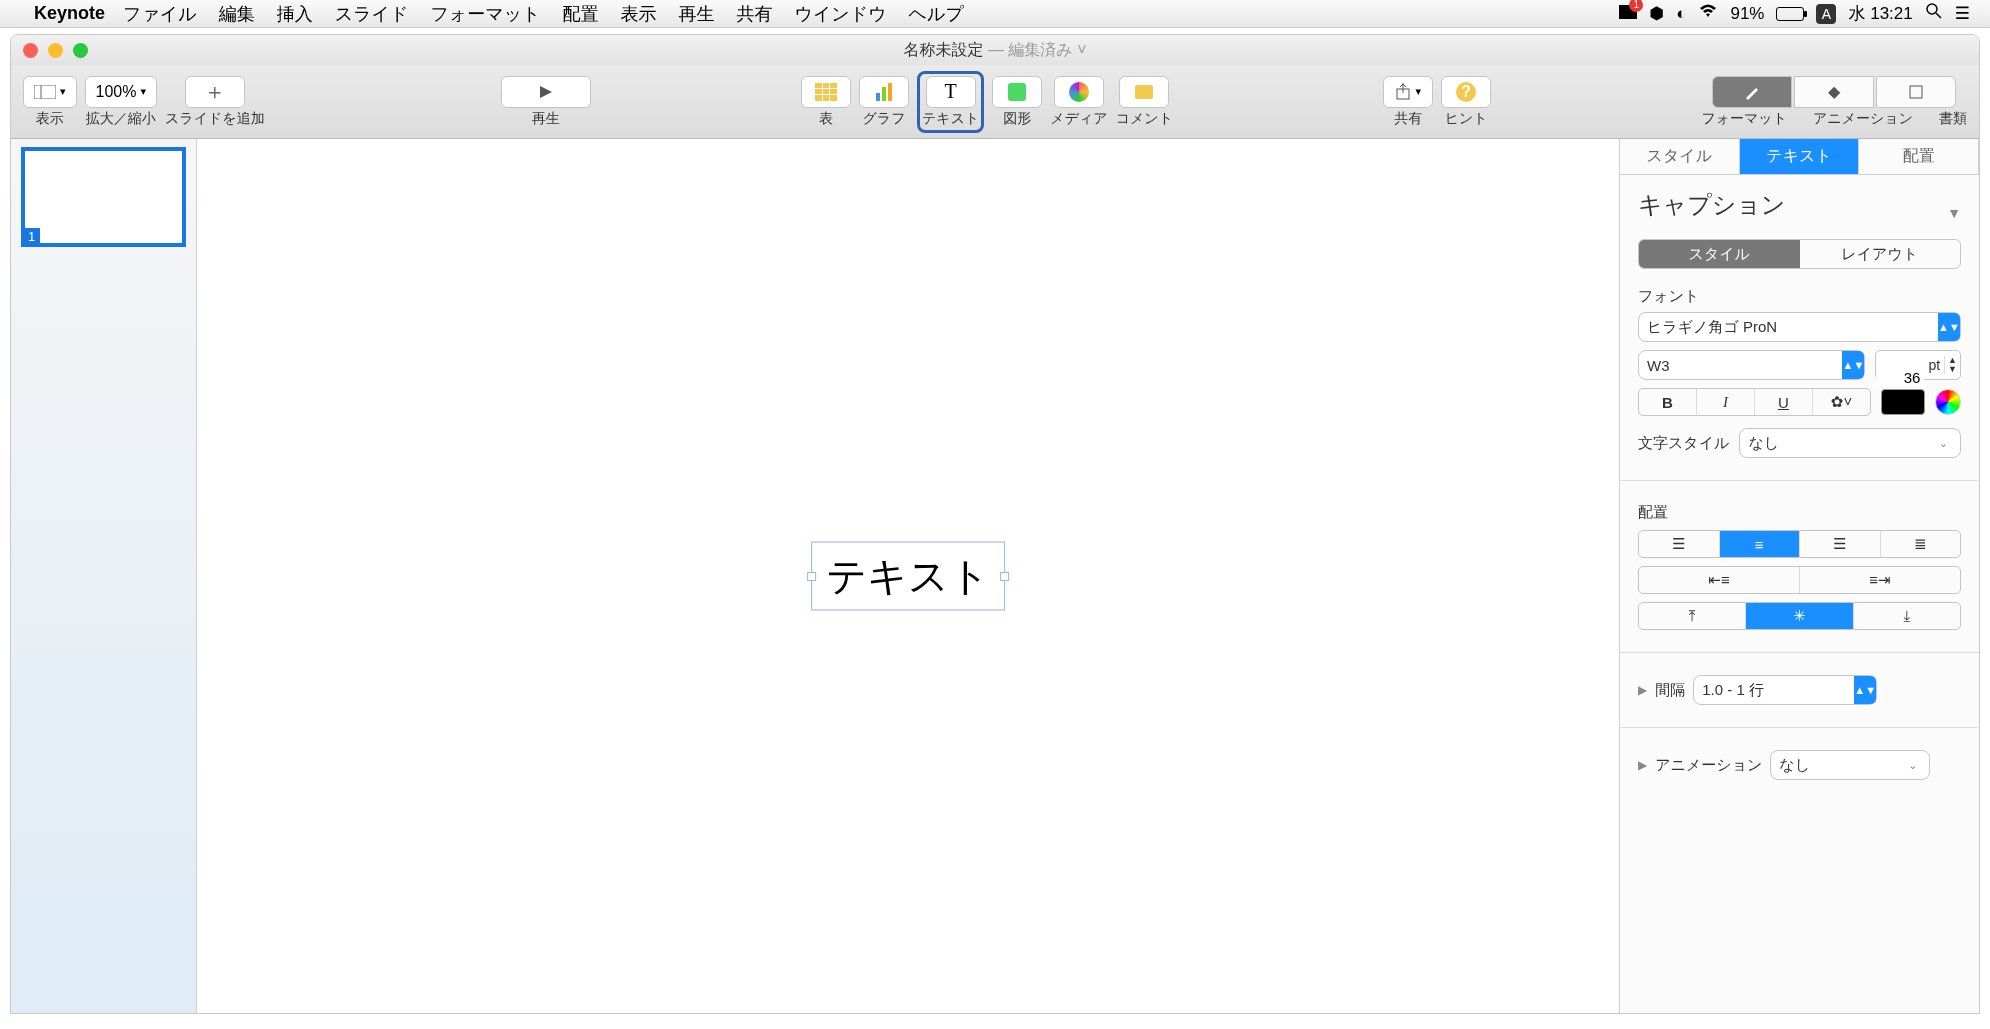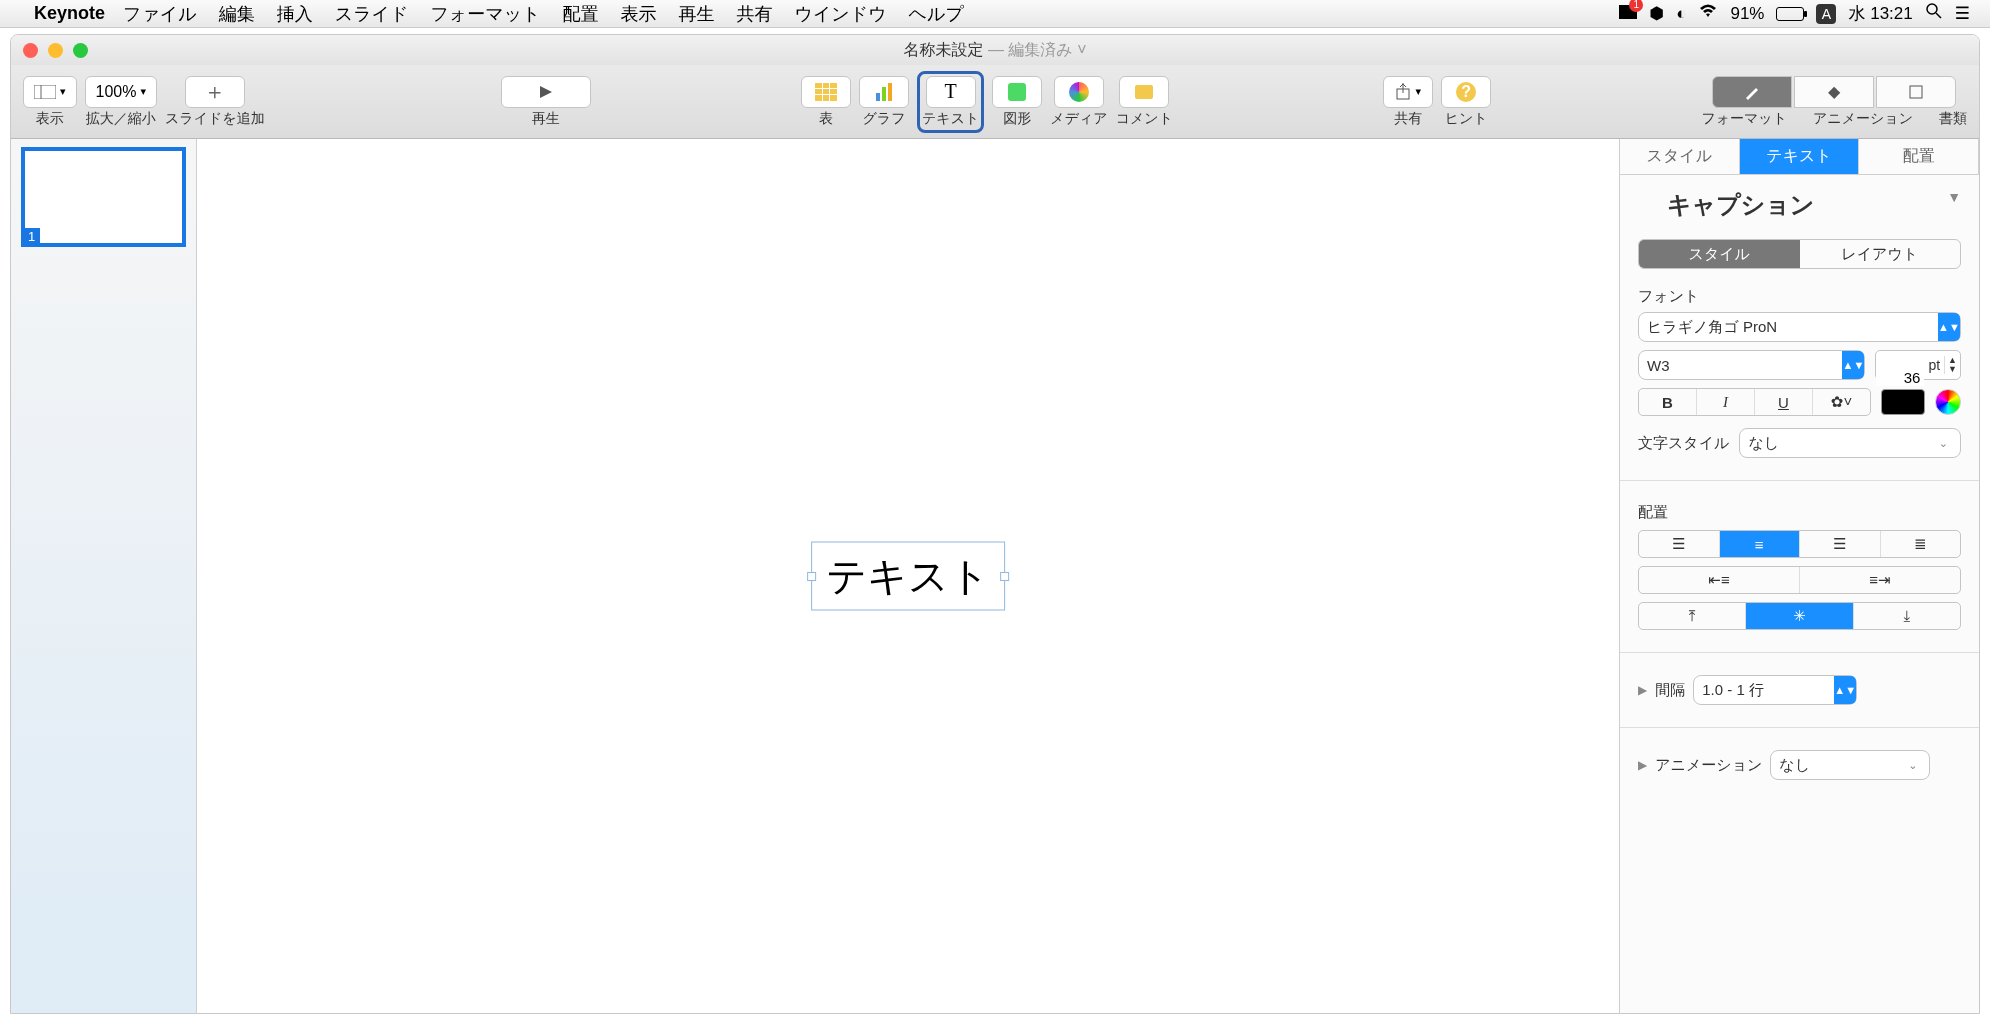--- a/index.html
+++ b/index.html
@@ -48,21 +48,21 @@
 .textbox { position:absolute; left:50%; top:50%; transform:translate(-50%,-50%); border:1px solid #8fb7df; padding:6px 14px; font-size:40px; }
 .handle { position:absolute; width:9px; height:9px; background:#fff; border:1px solid #8fb7df; }
 .h-l{left:-5px;top:50%;transform:translateY(-50%);} .h-r{right:-5px;top:50%;transform:translateY(-50%);}
 
 
 .inspector { width:360px; border-left:1px solid #cfcfcf; background:#fbfbfb; display:flex; flex-direction:column; }
 .insp-tabs { display:flex; height:36px; border-bottom:1px solid #d0d0d0; }
 .insp-tab { flex:1; display:flex; align-items:center; justify-content:center; font-size:16px; color:#666; border-right:1px solid #d0d0d0; }
 .insp-tab.active { background:#1a8fff; color:#fff; }
 .insp-body { padding:14px 18px; font-size:16px; color:#333; display:flex; flex-direction:column; gap:18px; }
-.insp-header { display:flex; justify-content:space-between; align-items:flex-start; font-size:24px; font-weight:700;margin-left:29px; }
+.insp-header { display:flex; justify-content:space-between; align-items:flex-end; font-size:24px; font-weight:400; }
 .insp-header .chev { color:#888; font-size:14px; }
 .seg-row { display:flex; border:1px solid #c5c5c5; border-radius:6px; overflow:hidden; height:30px; }
 .seg-row .seg{flex:1;display:flex;align-items:center;justify-content:center;font-size:15px;}
 .seg-row .seg.active{background:#787878;color:#fff;}
 .label-sm { font-size:15px; color:#333; }
 .select { height:30px; border:1px solid #c5c5c5; border-radius:8px; background:#fff; display:flex; align-items:center; padding:0 8px; position:relative; font-size:15px; }
 .select .arrow { position:absolute; right:0; top:0; bottom:0; width:22px; background:#1a8fff; border-radius:0 5px 5px 0; display:flex; align-items:center; justify-content:center; color:#fff; font-size:11px; }
 .row { display:flex; gap:10px; align-items:center; }
 .row .grow{flex:1;}
 .btn-row { display:flex; border:1px solid #c5c5c5; border-radius:5px; overflow:hidden; height:28px; }
@@ -364,21 +364,21 @@
             <div class="b">⤒</div>
             <div class="b active">✳</div>
             <div class="b">⤓</div>
           </div>
         </div>
 
         <hr class="sep">
         <div class="disc-row">
           <span class="triangle">▶</span>
           <span class="label-sm grow">間隔</span>
-          <div class="select" style="width:164px;">
+          <div class="select" style="width:184px;">
             <span>1.0 - 1 行</span>
               <span class="arrow">▲▼</span>
           </div>
         </div>
 
         <hr class="sep">
         <div class="disc-row">
           <span class="triangle">▶</span>
           <span class="label-sm grow">アニメーション</span>
           <div class="select" style="width:160px;justify-content:space-between;">

